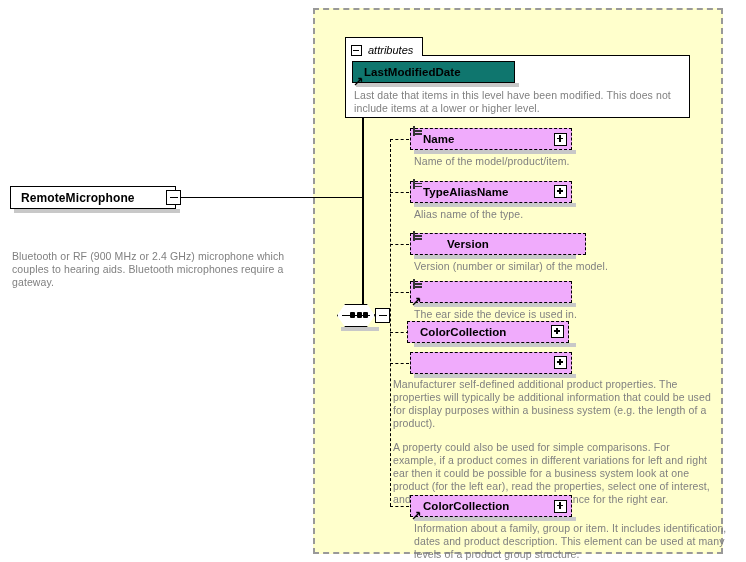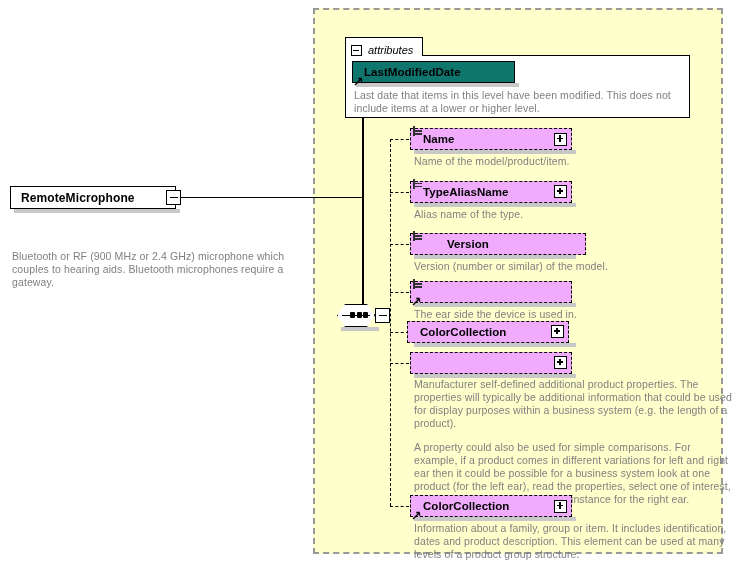--- a/index.html
+++ b/index.html
@@ -263,21 +263,21 @@
 <div class="el" style="left:407px;top:320.5px;width:162px;">
   <span class="lbl">ColorCollection</span>
   <span class="plus"></span>
 </div>
 
 <div class="hline-dash" style="left:390px;top:362.5px;width:19px;"></div>
 <div class="el-shadow" style="left:414px;top:373.5px;width:162px;"></div>
 <div class="el" style="left:410px;top:351.5px;width:162px;">
   <span class="plus"></span>
 </div>
-<div class="el-desc desc" style="left:414px;top:378px;width:322px;">
+<div class="el-desc desc" style="left:393px;top:378px;width:322px;">
   <p>Manufacturer self-defined additional product properties.  The properties will typically be additional information that could be used for display purposes within a business system (e.g. the length of a product).</p>
   <p>A property could also be used for simple comparisons.  For example, if a product comes in different variations for left and right ear then it could be possible for a business system look at one product (for the left ear), read the properties, select one of interest, and then find the other matching instance for the right ear.</p>
 </div>
 
 <div class="hline-dash" style="left:390px;top:506px;width:19px;"></div>
 <div class="el-shadow" style="left:414px;top:517px;width:162px;"></div>
 <div class="el" style="left:410px;top:495px;width:162px;">
   <span class="glyph-arrow">
     <svg width="10" height="10" viewBox="0 0 10 10">
         <path d="M1,9 L7.5,2.5 M7.5,2.5 L4.3,2.5 M7.5,2.5 L7.5,5.7" stroke="#000" stroke-width="1.3" fill="none"></path>

